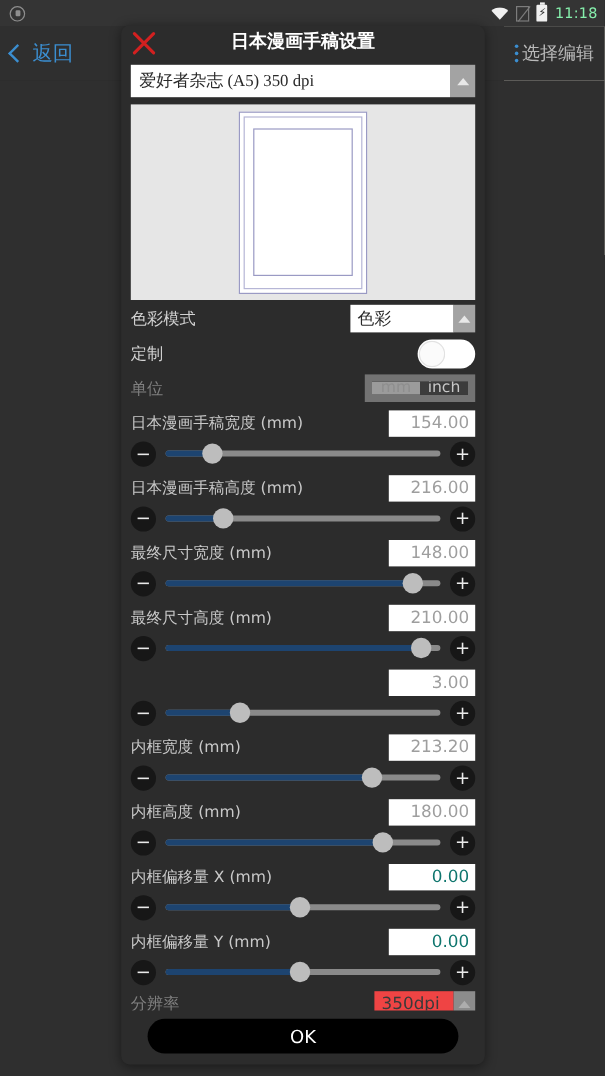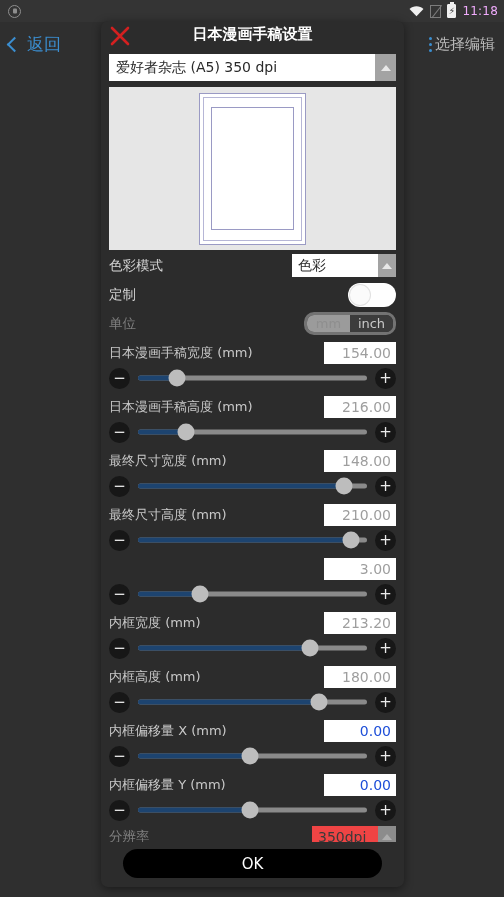--- a/index.html
+++ b/index.html
@@ -12,21 +12,21 @@
   #app { position: relative; width: 504px; height: 897px; background: #2f2f2f; }
 
   
   .statusbar {
     position: absolute; top: 0; left: 0; width: 504px; height: 22px;
     background: #343434; display: flex; align-items: center;
     padding: 0 6px 0 8px;
   }
   .sb-left { display: flex; align-items: center; gap: 6px; }
   .sb-right { margin-left: auto; display: flex; align-items: center; gap: 6px; }
-  .sb-clock { color: #f0abfc; font-size: 12px; letter-spacing: .2px; }
+  .sb-clock { color: #86efac; font-size: 12px; letter-spacing: .2px; }
   .shield { width: 13px; height: 13px; border-radius: 50%;
     border: 1.4px solid #8e8e8e; position: relative; }
   .shield::after { content: ""; position: absolute; left: 50%; top: 50%;
     transform: translate(-50%,-50%); width: 4px; height: 5px; background: #8e8e8e;
     border-radius: 1px; }
   .wifi { width: 15px; height: 11px; }
   .sim { width: 11px; height: 13px; border: 1.4px solid #7c7c7c; position: relative; }
   .sim::after { content: ""; position: absolute; left: -2px; top: 50%;
     width: 16px; height: 1.4px; background: #7c7c7c;
     transform: rotate(-52deg); transform-origin: center; }
@@ -85,21 +85,21 @@
     box-shadow: 0 2px 10px rgba(0,0,0,.45);
   }
   .dlg-head { height: 30px; position: relative; flex: 0 0 auto; }
   .dlg-title { position: absolute; left: 0; right: 0; top: 4px; text-align: center;
     color: #ffffff; font-size: 15px; font-weight: bold; }
   .close-x { position: absolute; left: 8px; top: 4px; width: 22px; height: 22px; }
 
   .dlg-body { flex: 1 1 auto; padding: 0 8px; overflow: hidden; }
 
   
-  .preset-row { margin-top: 3px; display: flex; height: 27px; }
+  .preset-row { margin-top: 3px; display: flex; height: 27px; font-family: Liberation Serif, serif; }
   .sel-box { flex: 1; background: #ffffff; color: #2a2a2a; font-size: 14px;
     display: flex; align-items: center; padding: 0 7px; }
   .sel-arrow { width: 21px; background: #a3a3a3; display: flex;
     align-items: center; justify-content: center; }
   .caret-up { width: 0; height: 0; border-left: 5px solid transparent;
     border-right: 5px solid transparent; border-bottom: 6px solid #e8e8e8; }
 
   
   .preview { margin-top: 6px; height: 163px; background: #e6e6e6;
     display: flex; align-items: center; justify-content: center; }
@@ -123,34 +123,34 @@
   .mini-sel .sel-arrow { width: 18px; }
   .mini-sel.disabled .sel-box { background: #ef4444; color: #3a3a3a; }
   .mini-sel.disabled .sel-arrow { background: #8c8c8c; }
   .mini-sel.disabled .caret-up { border-bottom-color: #adadad; }
 
   .toggle { width: 48px; height: 24px; border-radius: 12px; background: #ffffff;
     position: relative; }
   .toggle .knob { position: absolute; top: 1px; left: 1px; width: 22px; height: 22px;
     border-radius: 50%; background: #fbfbfb; box-shadow: 0 0 0 1px #e2e2e2 inset; }
 
-  .segmented { display: flex; width: 92px; height: 23px; border-radius: 10px;
-    overflow: hidden; border: 3px solid #737373; }
+  .segmented { display: flex; width: 92px; height: 23px; border-radius: 0;
+    overflow: hidden; border: 6px solid #737373; }
   .seg { flex: 1; display: flex; align-items: center; justify-content: center;
     font-size: 13px; }
   .seg.on { background: #9b9b9b; color: #8e8e8e; }
   .seg.off { background: #3c3c3c; color: #c9c9c9; }
 
   
   .val-row { display: flex; align-items: center; height: 25px; margin-top: 3px; }
   .val-label { color: #c9c9c9; font-size: 13px; }
   .val-box { margin-left: auto; width: 72px; height: 22px; background: #ffffff;
     color: #9e9e9e; font-size: 14px; display: flex; align-items: center;
     justify-content: flex-end; padding-right: 5px; }
-  .val-box.active { color: #1d4ed8; }
+  .val-box.active { color: #0f766e; }
 
   
   .sl-row { display: flex; align-items: center; height: 26px; }
   .circ { width: 21px; height: 21px; border-radius: 50%; background: #171717;
     display: flex; align-items: center; justify-content: center;
     color: #eaeaea; font-size: 15px; line-height: 1; flex: 0 0 auto; }
   .track-wrap { flex: 1; height: 21px; position: relative; margin: 0 8px; }
   .track { position: absolute; top: 50%; transform: translateY(-50%);
     left: 0; right: 0; height: 5px; background: #8a8a8a; border-radius: 3px; }
   .fill { position: absolute; top: 50%; transform: translateY(-50%);

